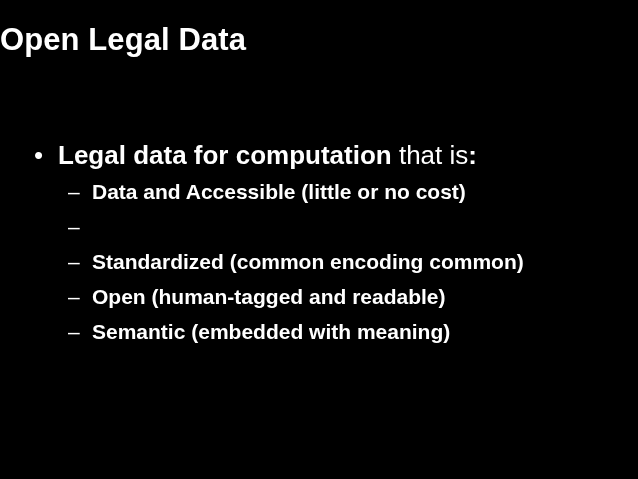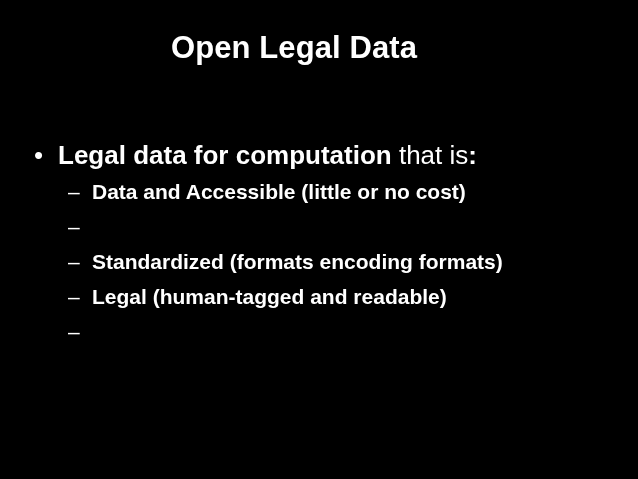--- a/index.html
+++ b/index.html
@@ -16,23 +16,22 @@
     width: 638px;
     height: 479px;
     background: #000000;
     overflow: hidden;
     color: #FFFFFF;
     -webkit-font-smoothing: antialiased;
   }
   #slide-title {
     position: absolute;
     left: 0;
-    top: 28px;
+    top: 20px;
     width: 588px;
-    text-align: center;
     font-size: 31px;
     font-weight: bold;
     line-height: 40px;
     letter-spacing: 0.1px;
     color: #FFFFFF;
     white-space: nowrap;
   }
   #body-block {
     position: absolute;
     left: 0;
@@ -117,27 +116,28 @@
         <span class="l2-marker">–</span>
         <span class="l2-text"><span class="term">Data and Accessible</span><span class="paren"> </span><span class="paren">(little or no cost)</span></span>
       </li>
 
       <li class="l2-row">
         <span class="l2-marker">–</span>
       </li>
 
       <li class="l2-row">
         <span class="l2-marker">–</span>
-        <span class="l2-text"><span class="term">Standardized</span><span class="paren"> </span><span class="paren">(formats encoding formats)</span></span>
+        <span class="l2-text"><span class="term">Standardized</span><span class="paren"> </span><span class="paren">(common encoding common)</span></span>
       </li>
 
       <li class="l2-row">
         <span class="l2-marker">–</span>
-        <span class="l2-text"><span class="term">Legal</span><span class="paren"> </span><span class="paren">(human-tagged and readable)</span></span>
+        <span class="l2-text"><span class="term">Open</span><span class="paren"> </span><span class="paren">(human-tagged and readable)</span></span>
       </li>
 
       <li class="l2-row">
         <span class="l2-marker">–</span>
+        <span class="l2-text"><span class="term">Semantic</span><span class="paren"> </span><span class="paren">(embedded with meaning)</span></span>
       </li>
 
     </ul>
   </div>
 </div>
 
 </body></html>

